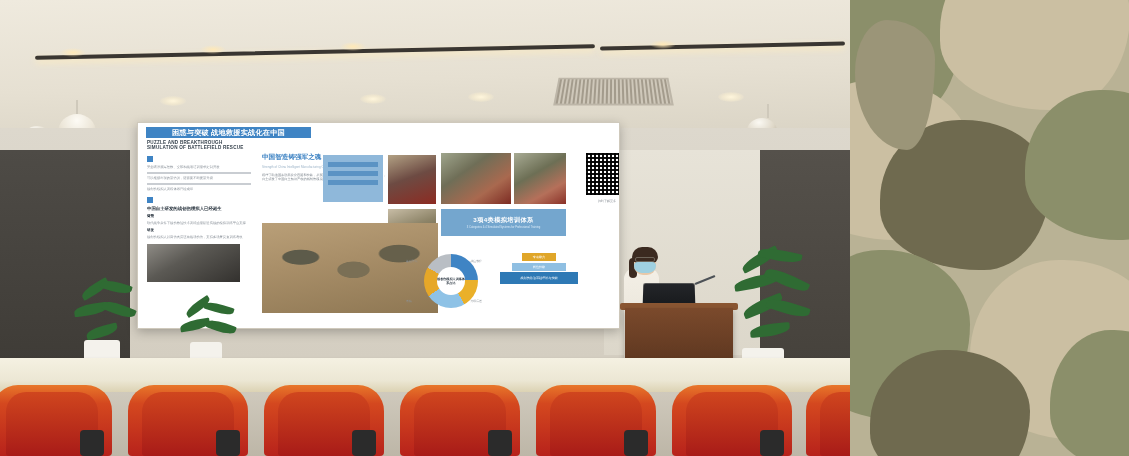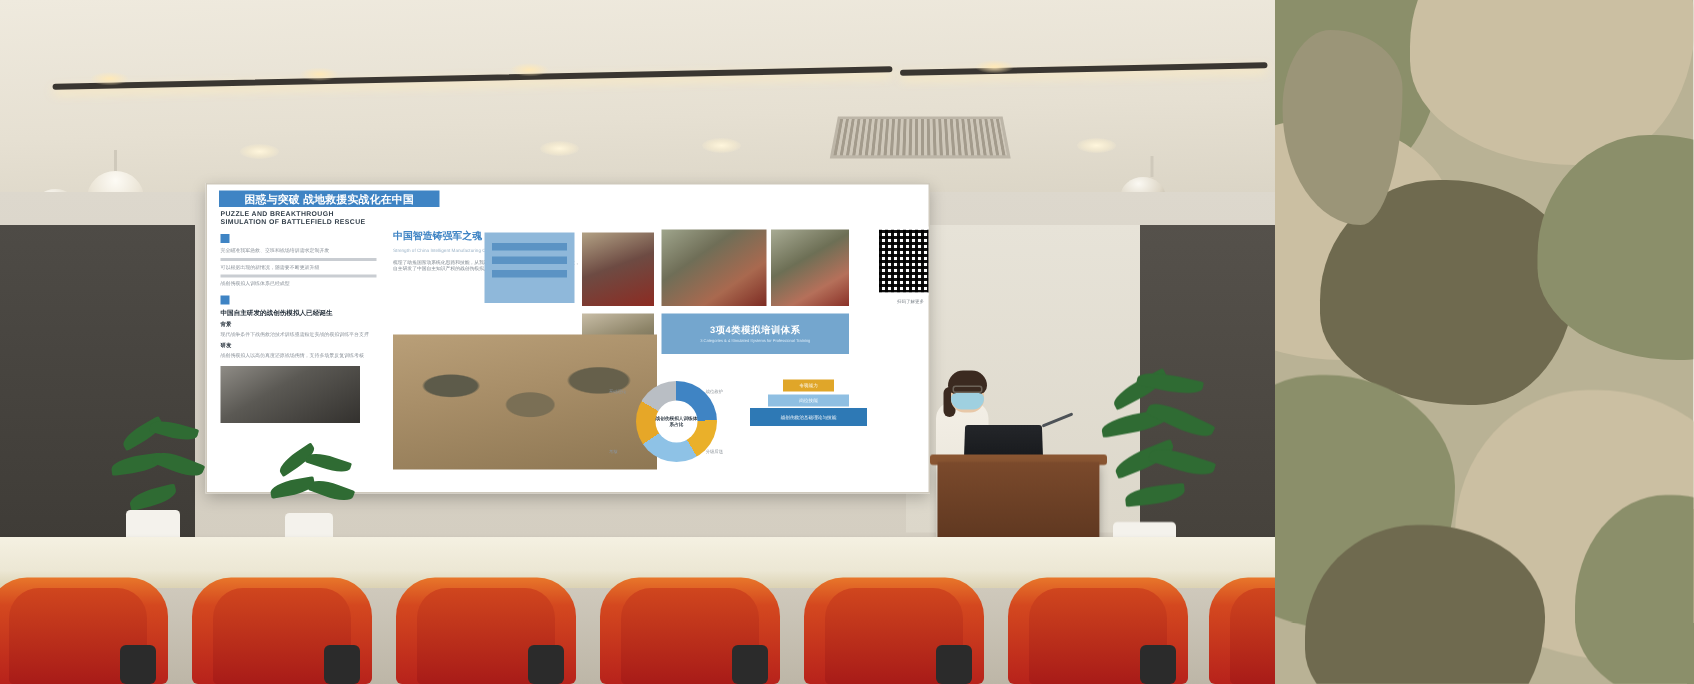--- a/index.html
+++ b/index.html
@@ -44,21 +44,21 @@
                background:linear-gradient(180deg,#4e4b46 0%,#3f3c37 100%); }
   .wall-dark-r { position:absolute; left:760px; top:150px; width:90px; height:210px;
                  background:linear-gradient(180deg,#55514b 0%,#46423c 100%); }
   .wall-light-col { position:absolute; left:604px; top:150px; width:160px; height:205px;
                     background:linear-gradient(180deg,#e7e3d8 0%,#dcd7ca 100%); }
 
   
   .screen { position:absolute; left:137px; top:122px; width:483px; height:207px;
             background:#ffffff; box-shadow:0 3px 10px rgba(0,0,0,.25);
             border:1px solid #cfc9bc; overflow:hidden; }
-  .scr-titlebar { position:absolute; left:8px; top:4px; width:147px; height:11px;
+  .scr-titlebar { position:absolute; left:8px; top:4px; width:165px; height:11px;
                   background:#3f84c4; }
   .scr-titlebar span { display:block; color:#fff; font-size:7.2px; font-weight:bold;
                        line-height:11px; text-align:center; letter-spacing:.2px; }
   .scr-subtitle { position:absolute; left:9px; top:17px; color:#35414c;
                   font-size:4.6px; font-weight:bold; line-height:5.4px; letter-spacing:.25px; }
   .scr-col-left { position:absolute; left:9px; top:33px; width:104px; }
   .sec-mark { width:6px; height:6px; background:#3f84c4; margin-bottom:3px; }
   .mini-head { font-size:4.4px; font-weight:bold; color:#25303b; margin-bottom:2.5px; }
   .mini-line { height:1.6px; background:#c9cdd2; margin-bottom:2.3px; }
   .mini-ph { font-size:3.3px; color:#8a9199; line-height:4.2px; margin-bottom:3px; }

